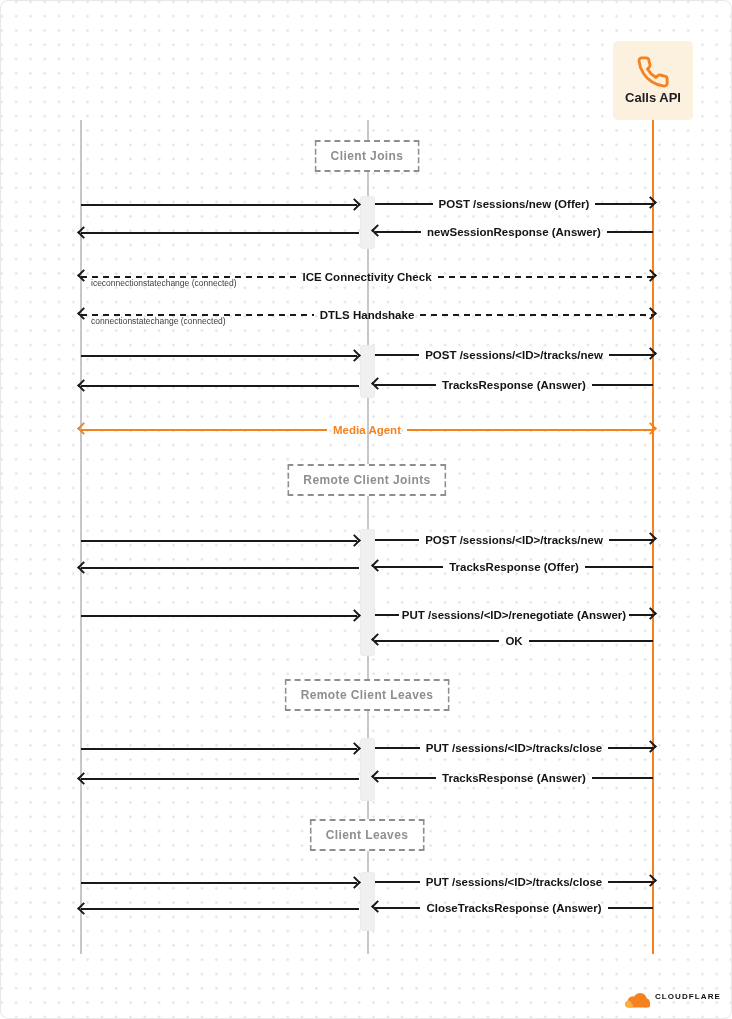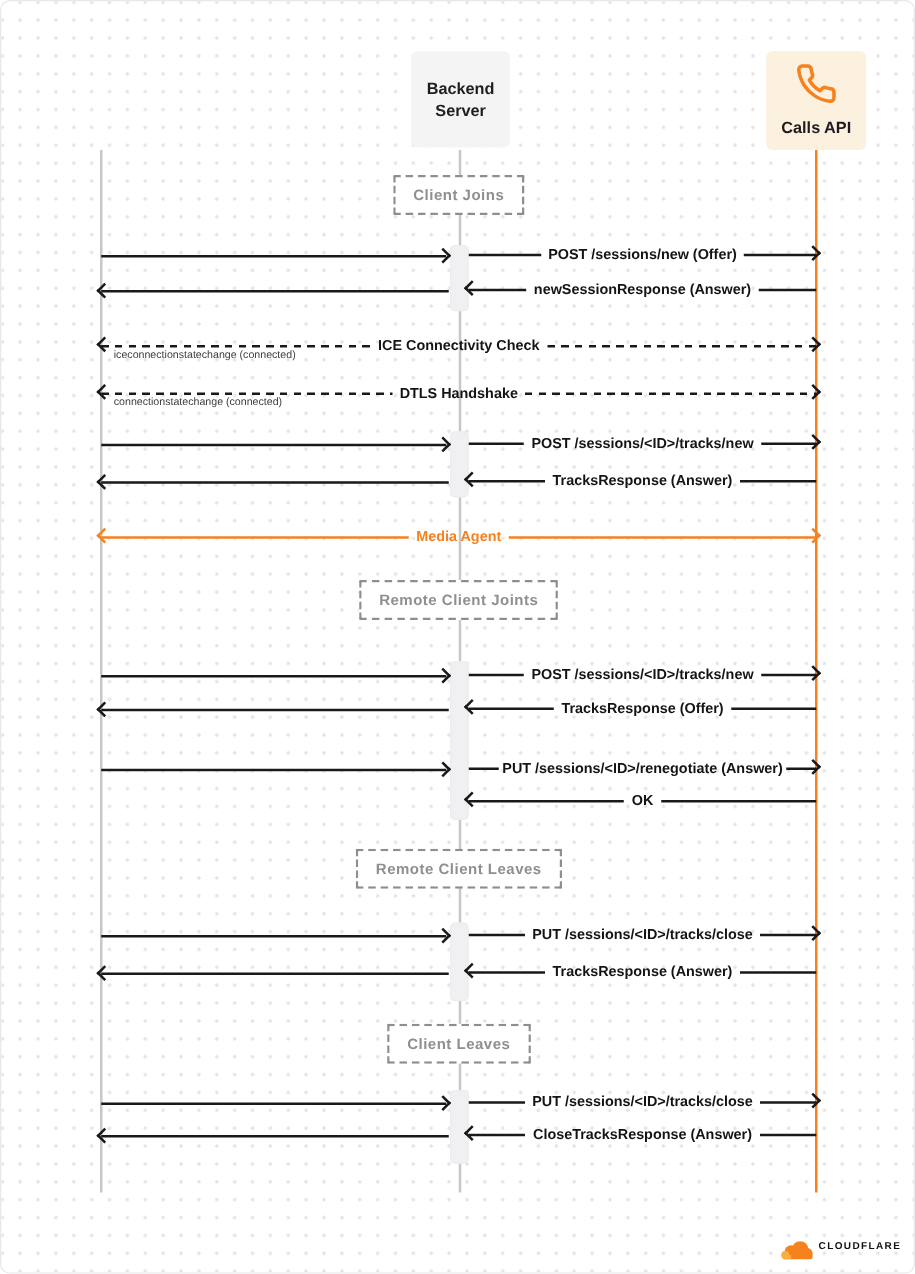--- a/index.html
+++ b/index.html
@@ -12,21 +12,21 @@
     background-size:14.3px 14.3px;background-position:8px 8px;
     border:1px solid #e8e8e8;border-radius:8px;
   }
   
   .actor{
     position:absolute;top:40px;height:79px;border-radius:5px;
     display:flex;align-items:center;justify-content:center;text-align:center;
     font-weight:bold;font-size:13px;line-height:1.35;color:#1d1d1f;background:#f4f4f5;
   }
   .actor.calls{
-    background:#fcf0df;flex-direction:column;justify-content:space-between;
+    background:#fcf0df;flex-direction:column;justify-content:center;
     padding:9px 0 9px 0;
   }
   
   .lifeline{position:absolute;top:119px;height:834px;width:2px;background:#c7c7c9;}
   .lifeline.orange{background:#f6821f;}
   
   .activation{position:absolute;left:359px;width:15px;background:#f0f0f2;border-radius:4px;box-shadow:0 0 0 1px #ececee inset;}
   
   .arrow{position:absolute;left:0;width:732px;height:0;}
   .pl{position:absolute;top:0;height:0;border-top:2px solid #191919;}
@@ -63,23 +63,20 @@
   <div class="lifeline" style="left:79px"></div>
   <div class="lifeline" style="left:366px"></div>
   <div class="lifeline orange" style="left:651px"></div>
 
   <div class="activation" style="top:195px;height:53px"></div>
   <div class="activation" style="top:344px;height:53px"></div>
   <div class="activation" style="top:528px;height:127px"></div>
   <div class="activation" style="top:737px;height:63px"></div>
   <div class="activation" style="top:871px;height:59px"></div>
 
-  <div class="actor" style="left:328px;width:79px;height:77px">
-    <span>Backend Server</span>
-  </div>
   <div class="actor calls" style="left:612px;width:80px">
     <svg width="34" height="34" viewBox="0 0 24 24" fill="none" stroke="#f6821f" stroke-width="2" stroke-linecap="round" stroke-linejoin="round">
       <path d="M22 16.92v3a2 2 0 0 1-2.18 2 19.79 19.79 0 0 1-8.63-3.07 19.5 19.5 0 0 1-6-6 19.79 19.79 0 0 1-3.07-8.67A2 2 0 0 1 4.11 2h3a2 2 0 0 1 2 1.72 12.84 12.84 0 0 0 .7 2.81 2 2 0 0 1-.45 2.11L8.09 9.91a16 16 0 0 0 6 6l1.27-1.27a2 2 0 0 1 2.11-.45 12.84 12.84 0 0 0 2.81.7A2 2 0 0 1 22 16.92z"></path>
     </svg>
     <span>Calls API</span>
   </div>
 
   <div class="phase" style="top:139px">Client Joins</div>
 
   <div class="arrow" style="top:203px">

